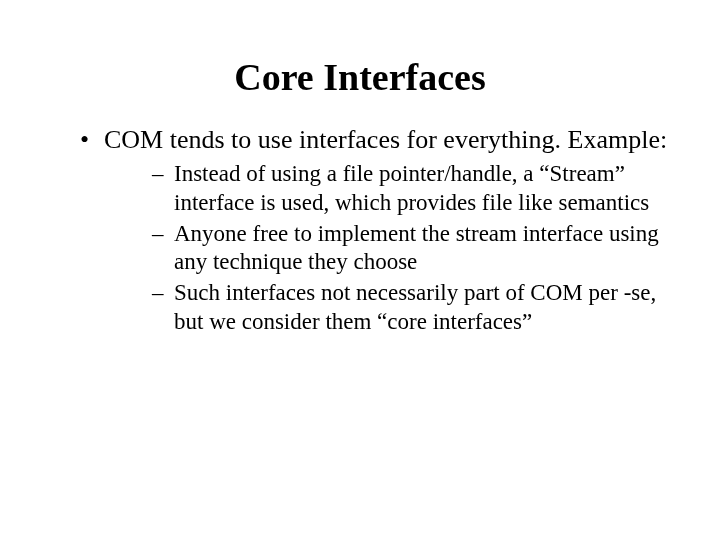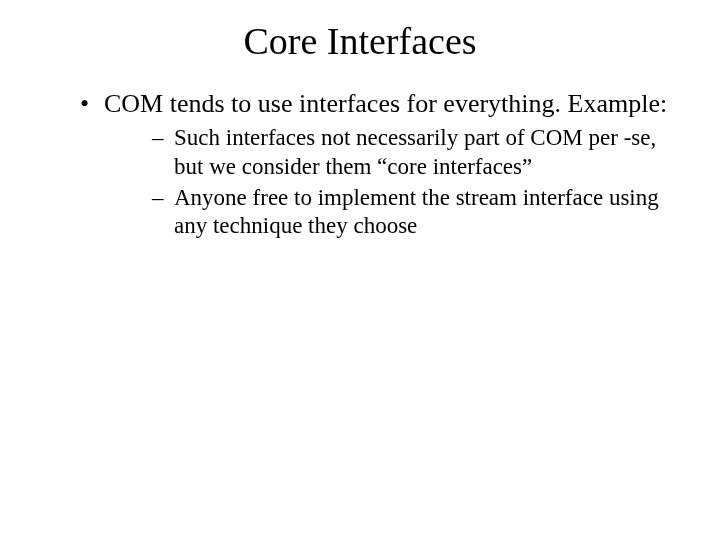--- a/index.html
+++ b/index.html
@@ -11,23 +11,24 @@
       width: 720px;
       height: 540px;
       background: #ffffff;
       font-family: "Times New Roman", Times, serif;
       color: #000000;
       padding: 20px 50px;
     }
     .title {
       text-align: center;
       font-size: 38px;
-      font-weight: normal;
+      font-weight: bold;
       line-height: 1.15;
       margin-bottom: 24px;
+      margin-top: 36px;
     }
     .bullet-list {
       list-style: none;
       padding-left: 30px;
     }
     .bullet-item {
       position: relative;
       font-size: 26px;
       line-height: 1.25;
       padding-left: 24px;
@@ -65,20 +66,23 @@
 
 <h1 class="title">
   <span>Core Interfaces</span><br>
 </h1>
 
 <ul class="bullet-list">
   <li class="bullet-item">
     <span>COM tends to use interfaces for everything. Example:</span>
     <ul class="sub-list">
       <li class="sub-item">
-        <span>Such interfaces not necessarily part of COM per -se, but we consider them “core interfaces”</span>
+        <span>Instead of using a file pointer/handle, a “Stream” interface is used, which provides file like semantics</span>
       </li>
       <li class="sub-item">
         <span>Anyone free to implement the stream interface using any technique they choose</span>
+      </li>
+      <li class="sub-item">
+        <span>Such interfaces not necessarily part of COM per -se, but we consider them “core interfaces”</span>
       </li>
     </ul>
   </li>
 </ul>
 
 </body></html>

